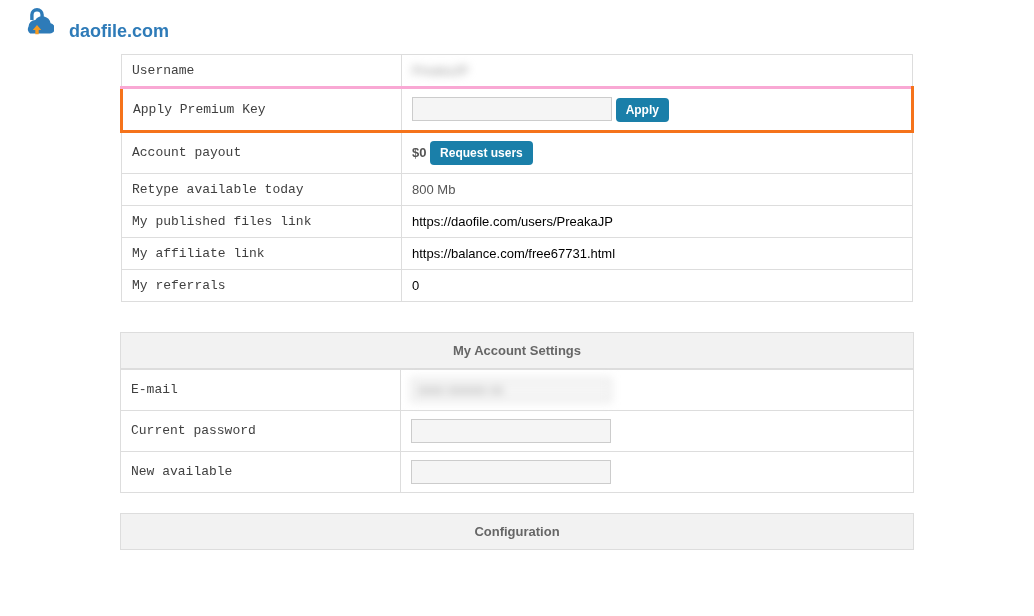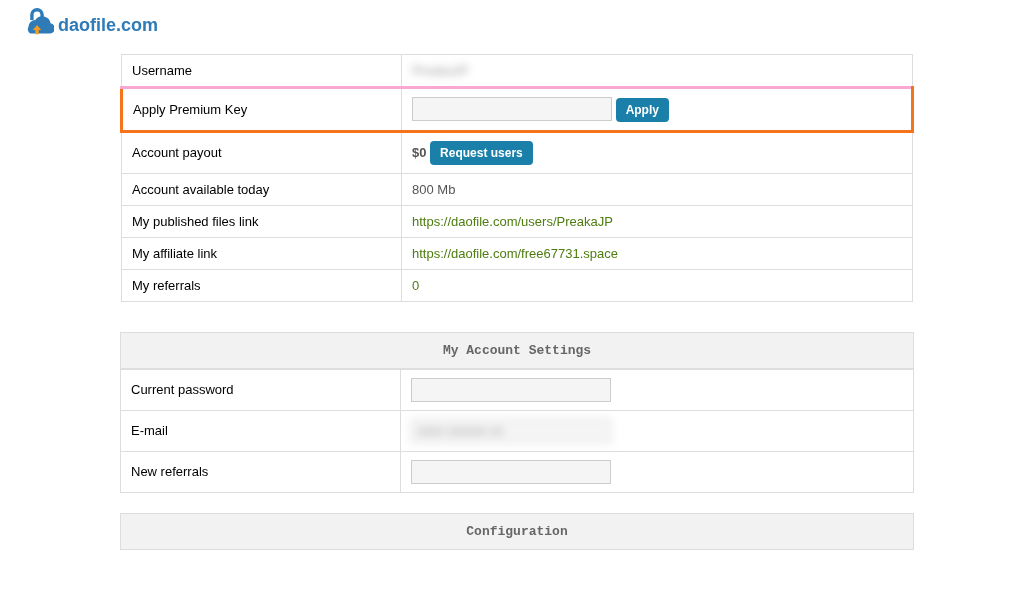--- a/index.html
+++ b/index.html
@@ -1,43 +1,43 @@
 <!DOCTYPE html>
 <html><head>
 <meta charset="utf-8">
 <style>
 * { margin: 0; padding: 0; box-sizing: border-box; }
 body { font-family: Arial, Helvetica, sans-serif; font-size: 13px; color: #555; background: #fff; }
 .container { width: 1034px; margin: 0 auto; }
 .header { display: flex; align-items: center; padding: 8px 20px 12px 20px; }
-.logo { display: flex; align-items: center; text-decoration: none; }
+.logo { display: flex; align-items: flex-end; text-decoration: none; gap: 11px; }
 .logo-icon { width: 34px; height: 34px; margin-right: 4px; }
 .logo-text { font-size: 18px; color: #2e7bb8; font-weight: bold; }
 .nav { margin-left: auto; display: flex; align-items: center; gap: 0; }
 .nav a { color: #333; text-decoration: none; padding: 8px 14px; font-size: 14px; }
 .btn-upgrade { background: #f59b22; color: #fff !important; border-radius: 3px; padding: 8px 14px; display: inline-flex; align-items: center; font-size: 14px; }
 .btn-upgrade .star { margin-right: 2px; font-size: 14px; }
 .logout { color: #888 !important; margin-left: 8px; }
 .flag { width: 16px; height: 11px; margin-left: 18px; display: inline-block; background: linear-gradient(to bottom, #b22 0 15%, #fff 15% 30%, #b22 30% 45%, #fff 45% 60%, #b22 60% 75%, #fff 75% 90%, #b22 90% 100%); position: relative; cursor: pointer; }
 .flag::before { content: ""; position: absolute; top: 0; left: 0; width: 7px; height: 6px; background: #3c3b6e; }
 
 .content { padding: 0 120px 20px 120px; }
 .table { width: 100%; border-collapse: collapse; border: 1px solid #ddd; }
 .table td { border: 1px solid #ddd; padding: 8px 10px; vertical-align: middle; }
-.table td.label-cell { width: 280px; color: #000000; }
+.table td.label-cell { width: 280px; color: #404040; font-family: Liberation Mono, monospace; }
 .table td.value-cell { color: #555; }
 .blur { filter: blur(4px); color: #999; }
 .highlight-row td { border-top: 3px solid #f9a8d4; border-bottom: 3px solid #f5731b; }
 .highlight-row td:first-child { border-left: 3px solid #f5731b; }
 .highlight-row td:last-child { border-right: 3px solid #f5731b; }
 .input-text { width: 200px; height: 24px; border: 1px solid #ccc; background: #f5f5f5; padding: 2px 6px; font-size: 13px; }
 .btn-sm { display: inline-block; padding: 5px 10px; font-size: 12px; font-weight: bold; color: #fff; background: #1a7fa9; border: none; border-radius: 4px; cursor: pointer; }
-.link { color: #4d7c0f; text-decoration: none; }
+.link { color: #000000; text-decoration: none; }
 
-.section-header { background: #f2f2f2; text-align: center; padding: 10px; font-weight: bold; color: #666; border: 1px solid #ddd; font-family: Liberation Mono, monospace; }
+.section-header { background: #f2f2f2; text-align: center; padding: 10px; font-weight: bold; color: #666; border: 1px solid #ddd; }
 .spacer { height: 30px; }
 .spacer-sm { height: 20px; }
 </style>
 </head>
 <body>
 
 <div class="container">
   <div class="header">
     <a href="#" class="logo">
       <span class="logo-icon">
@@ -66,53 +66,53 @@
         </td>
       </tr>
       <tr>
         <td class="label-cell">Account payout</td>
         <td class="value-cell">
           <strong>$0</strong>
           <button class="btn-sm">Request users</button>
         </td>
       </tr>
       <tr>
-        <td class="label-cell">Account available today</td>
+        <td class="label-cell">Retype available today</td>
         <td class="value-cell">800 Mb</td>
       </tr>
       <tr>
         <td class="label-cell">My published files link</td>
         <td class="value-cell"><a href="#" class="link">https://daofile.com/users/PreakaJP</a></td>
       </tr>
       <tr>
         <td class="label-cell">My affiliate link</td>
-        <td class="value-cell"><a href="#" class="link">https://daofile.com/free67731.space</a></td>
+        <td class="value-cell"><a href="#" class="link">https://balance.com/free67731.html</a></td>
       </tr>
       <tr>
         <td class="label-cell">My referrals</td>
         <td class="value-cell"><a href="#" class="link">0</a></td>
       </tr>
     </tbody>
       </table>
 
     <div class="spacer"></div>
 
     <div class="section-header">My Account Settings</div>
     <table class="table" style="border-top:none">
       <tbody>
           <tr>
+        <td class="label-cell">E-mail</td>
+        <td class="value-cell"><input type="text" class="input-text blur" value="xxxx xxxxxx xx" style=""></td>
+      </tr>
+      <tr>
         <td class="label-cell">Current password</td>
         <td class="value-cell"><input type="password" class="input-text" style=""></td>
       </tr>
       <tr>
-        <td class="label-cell">E-mail</td>
-        <td class="value-cell"><input type="text" class="input-text blur" value="xxxx xxxxxx xx" style=""></td>
-      </tr>
-      <tr>
-        <td class="label-cell">New referrals</td>
+        <td class="label-cell">New available</td>
         <td class="value-cell"><input type="password" class="input-text" style=""></td>
       </tr>
     </tbody>
       </table>
 
     <div class="spacer-sm"></div>
 
     <div class="section-header">Configuration</div>
   </div>
 </div>

